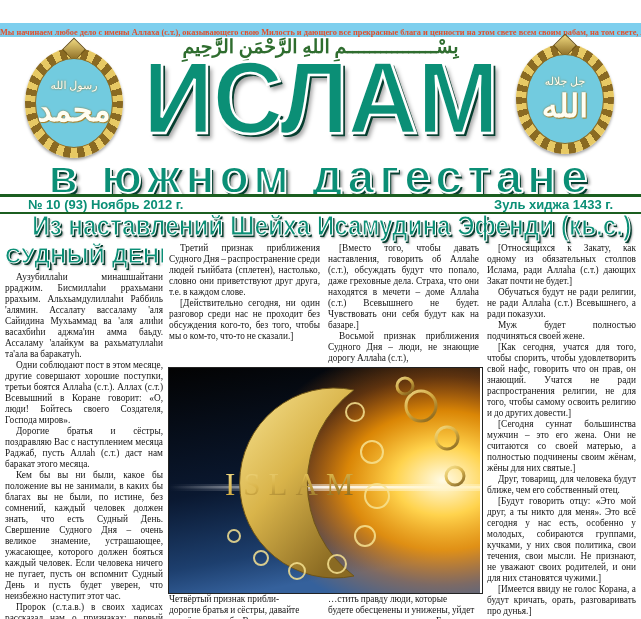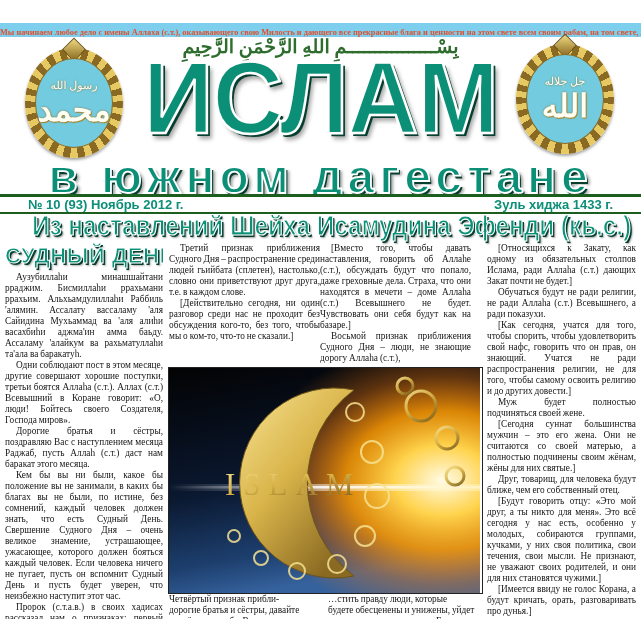--- a/index.html
+++ b/index.html
@@ -75,21 +75,21 @@
     font-family:"Liberation Sans",sans-serif;font-weight:bold;
     font-size:27px;line-height:31px;color:#0b8f76;white-space:nowrap;
     -webkit-text-stroke:1.2px #ffffff;
     text-shadow:2px 2px 0 #063f30,3px 3px 2px rgba(0,0,0,.35);
     transform:scaleX(0.9);transform-origin:center;
   }
   
   .col{position:absolute;top:243px;overflow:hidden;}
   .col1{left:5px;width:158px;height:376px;}
   .col2{left:169px;width:151px;height:123px;}
-  .col3{left:320px;width:151px;height:123px;}
+  .col3{left:328px;width:151px;height:123px;}
   .col4{left:487px;width:149px;height:376px;}
   .col p{
     margin:0;font-size:9.3px;line-height:11px;text-align:justify;
     text-indent:11px;color:#141414;word-spacing:-0.4px;
   }
   .section-title{
     font-family:"Liberation Sans",sans-serif;font-weight:bold;
     font-size:22px;line-height:25px;color:#0b8f76;letter-spacing:0.5px;
     -webkit-text-stroke:1px #ffffff;
     text-shadow:2px 2px 0 #063f30,3px 3px 2px rgba(0,0,0,.3);
@@ -167,22 +167,22 @@
     <div>
         <p>[Вместо того, чтобы давать наставления, говорить об Аллаһе (с.т.), обсуждать будут что попало, даже греховные дела. Страха, что они находятся в мечети – доме Аллаһа (с.т.) Всевышнего не будет. Чувствовать они себя будут как на базаре.]</p>
         <p>Восьмой признак приближения Судного Дня – люди, не знающие дорогу Аллаһа (с.т.),</p>
       </div>
   </div>
 
   <div class="col col4">
     <div>
         <p>[Относящихся к Закату, как одному из обязательных столпов Ислама, ради Аллаһа (с.т.) дающих Закат почти не будет.]</p>
         <p>Обучаться будут не ради религии, не ради Аллаһа (с.т.) Всевышнего, а ради показухи.</p>
+        <p>Муж будет полностью подчиняться своей жене.</p>
         <p>[Как сегодня, учатся для того, чтобы спорить, чтобы удовлетворить свой нафс, говорить что он прав, он знающий. Учатся не ради распространения религии, не для того, чтобы самому освоить религию и до других довести.]</p>
-        <p>Муж будет полностью подчиняться своей жене.</p>
         <p>[Сегодня суннат большинства мужчин – это его жена. Они не считаются со своей матерью, а полностью подчинены своим жёнам, жёны для них святые.]</p>
         <p>Друг, товарищ, для человека будут ближе, чем его собственный отец.</p>
         <p>[Будут говорить отцу: «Это мой друг, а ты никто для меня». Это всё сегодня у нас есть, особенно у молодых, собираются группами, кучками, у них своя политика, свои течения, свои мысли. Не признают, не уважают своих родителей, и они для них становятся чужими.]</p>
         <p>[Имеется ввиду не голос Корана, а будут кричать, орать, разговаривать про дунья.]</p>
       </div>
   </div>
 
   <div class="photo">
     <svg width="311" height="225" viewBox="0 0 311 225" xmlns="http://www.w3.org/2000/svg">
       <defs>

